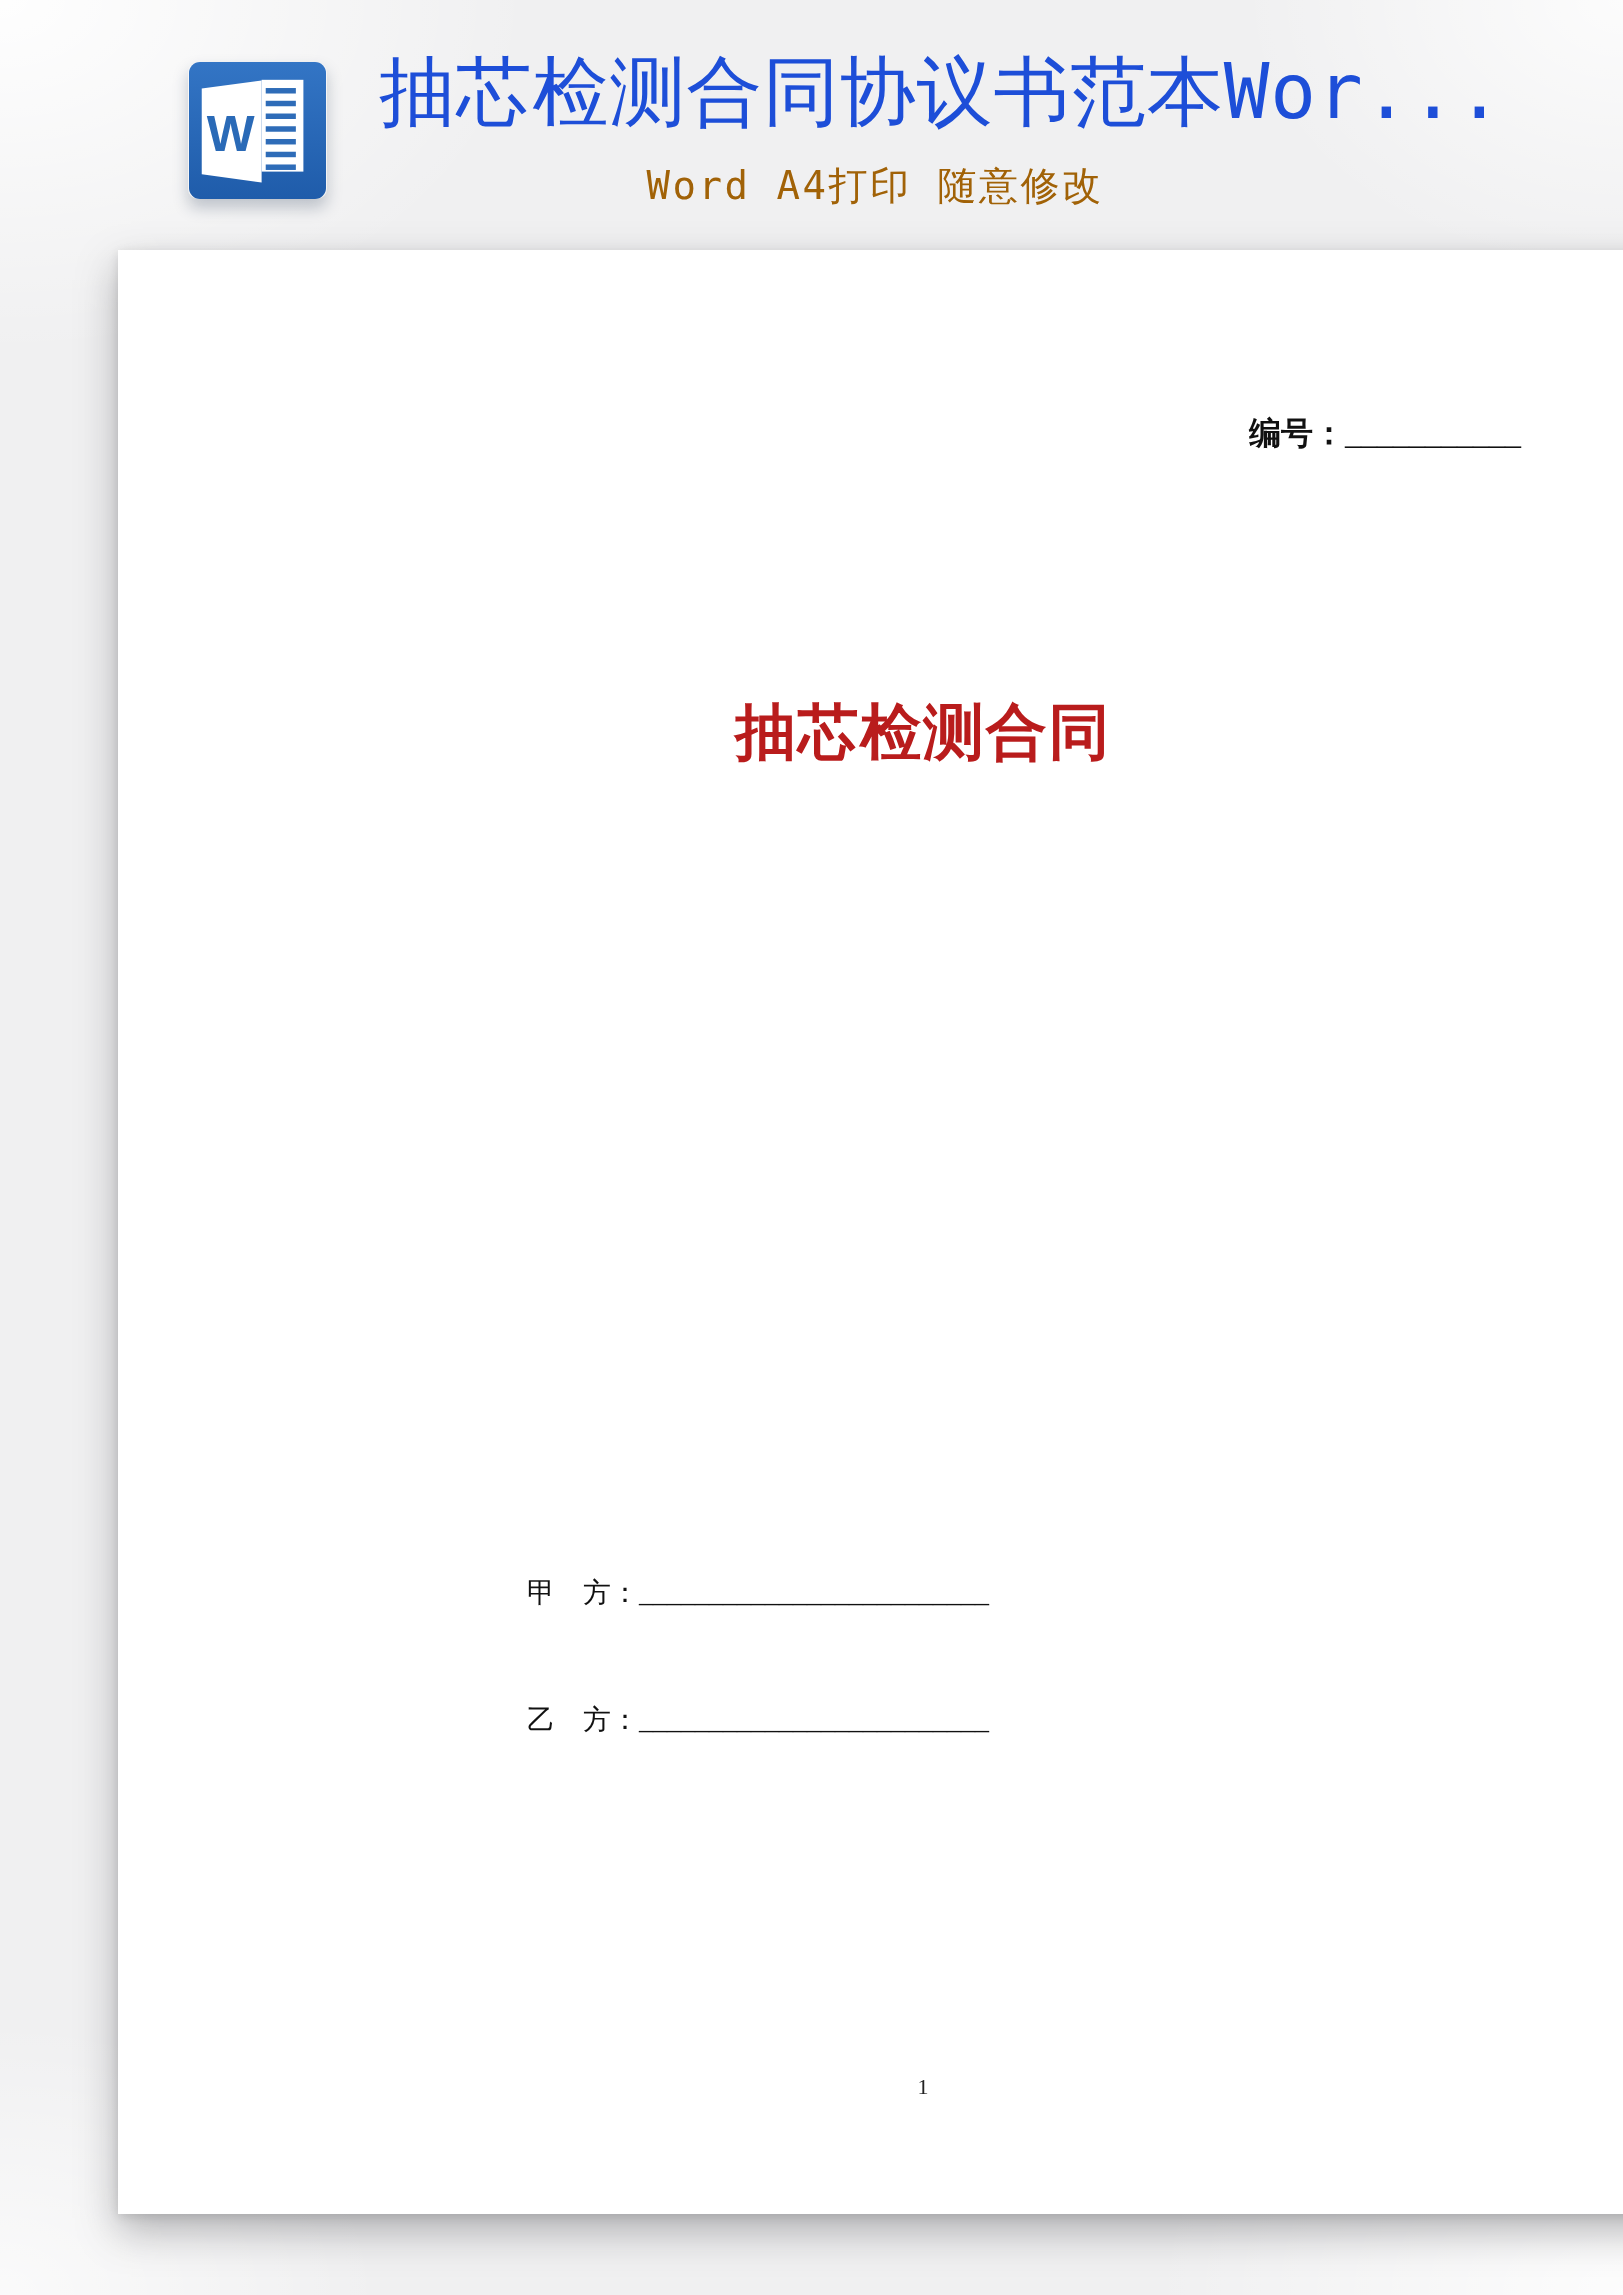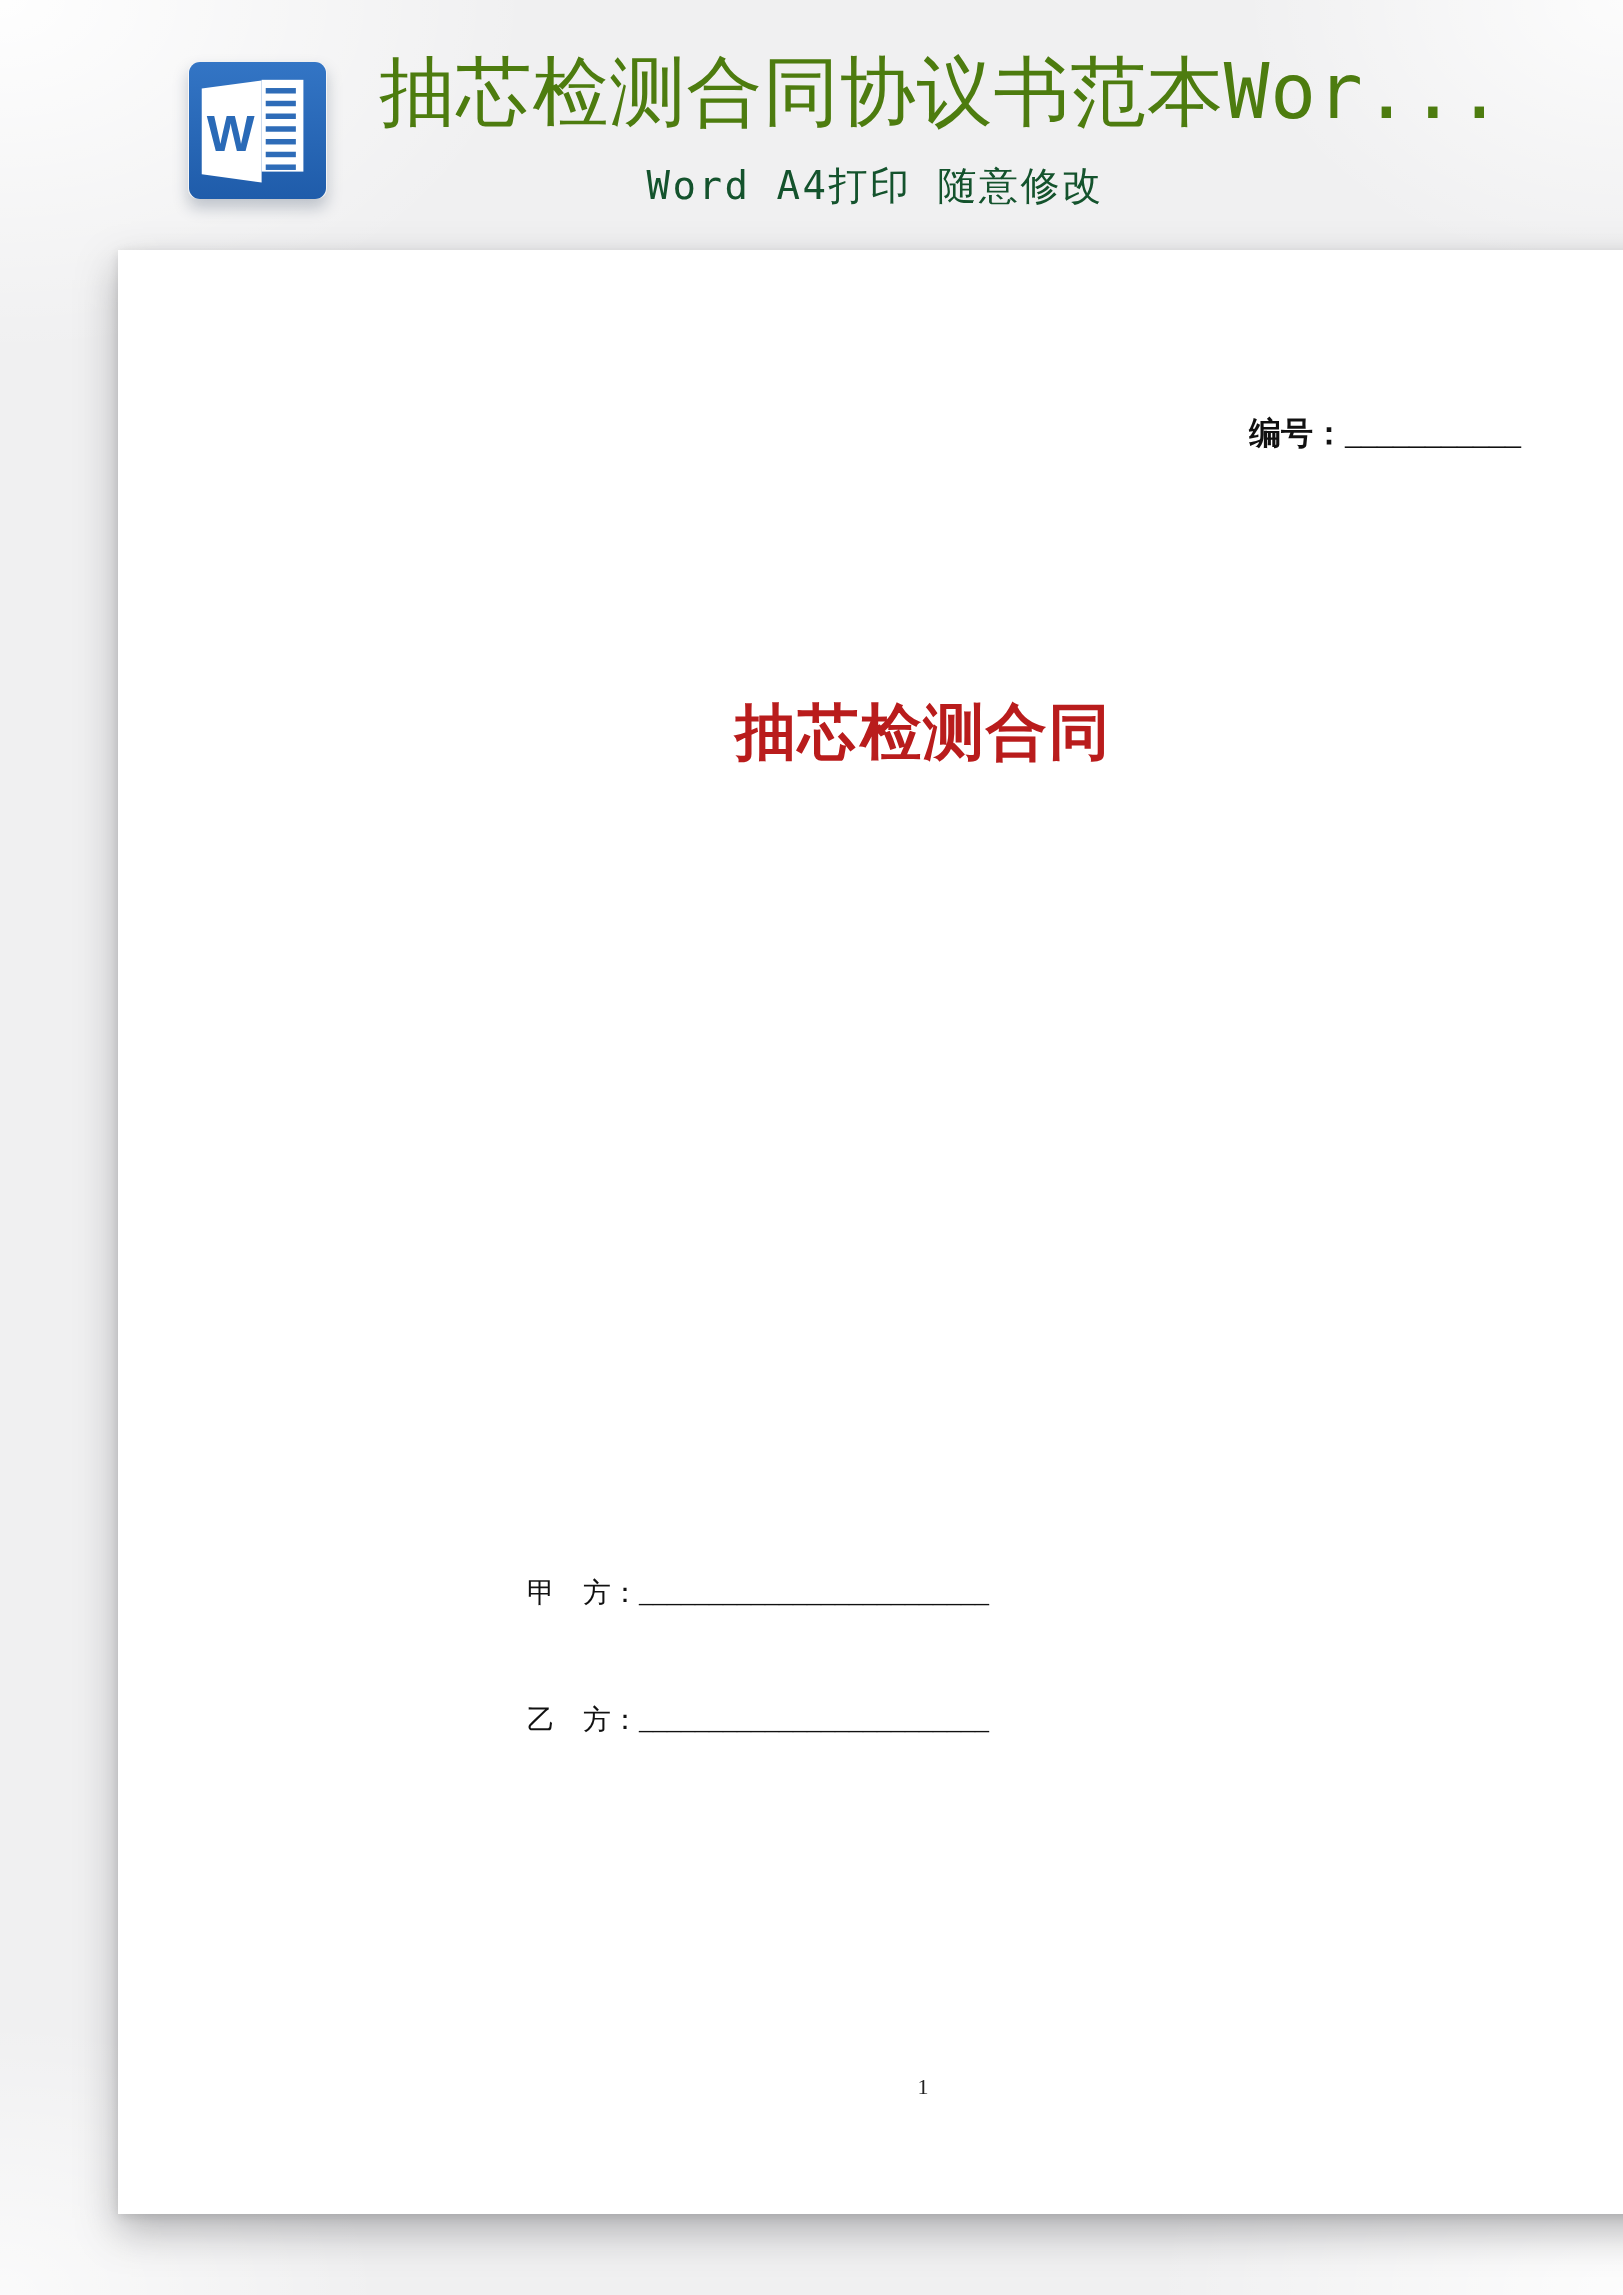--- a/index.html
+++ b/index.html
@@ -38,34 +38,34 @@
 
   .site-title {
     position: absolute;
     left: 379px;
     top: 48px;
     margin: 0;
     font-family: "DejaVu Sans Mono", "Liberation Mono", "DejaVu Sans", monospace;
     font-size: 76px;
     line-height: 1.15;
     font-weight: 400;
-    color: #4d7c0f;
+    color: #1d4ed8;
     white-space: nowrap;
     letter-spacing: 0.8px;
   }
   .site-subtitle {
     position: absolute;
     left: 338px;
     top: 159px;
     width: 1074px;
     text-align: center;
     font-family: "DejaVu Sans Mono", "Liberation Mono", "DejaVu Sans", monospace;
     font-size: 39px;
     letter-spacing: 2.5px;
-    color: #14532d;
+    color: #a16207;
     white-space: nowrap;
   }
 
   
   .page {
     position: absolute;
     left: 118px;
     top: 250px;
     width: 1610px;
     height: 1964px;

